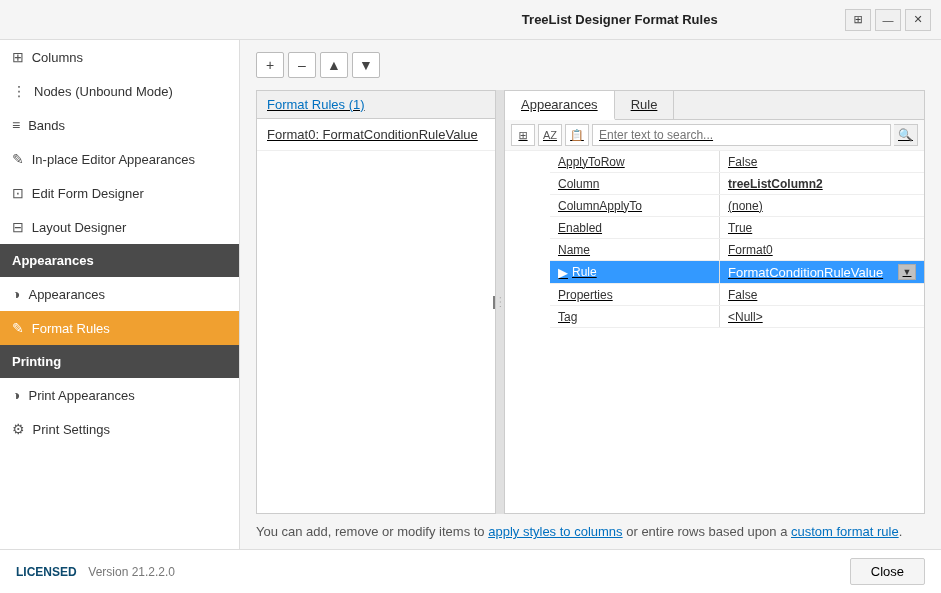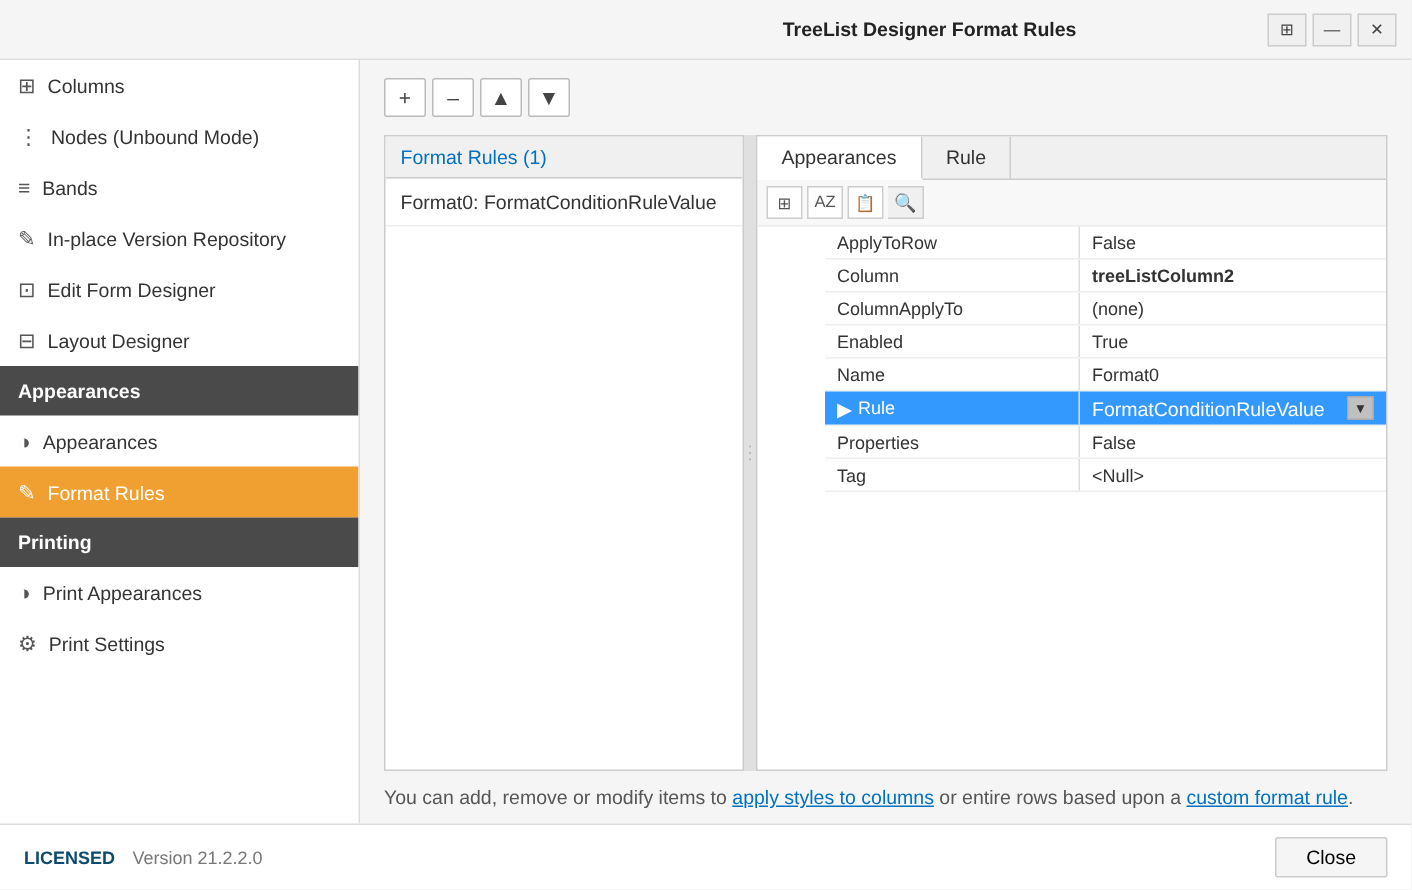--- a/index.html
+++ b/index.html
@@ -99,20 +99,21 @@
       border-radius: 2px;
     }
 
     
     .middle {
       flex: 1;
       display: flex;
       gap: 0;
       padding: 0 16px;
       overflow: hidden;
+      text-decoration: underline;
     }
 
     
     .format-rules-panel {
       width: 240px;
       background: #fff;
       border: 1px solid #ccc;
       flex-shrink: 0;
       display: flex;
       flex-direction: column;
@@ -298,21 +299,21 @@
       <span>Nodes (Unbound Mode)</span>
     </div>
 
     <div class="sidebar-item">
       <span class="icon">≡</span>
       <span>Bands</span>
     </div>
 
     <div class="sidebar-item">
       <span class="icon">✎</span>
-      <span>In-place Version Repository</span>
+      <span>In-place Editor Appearances</span>
     </div>
 
     <div class="sidebar-item">
       <span class="icon">⊡</span>
       <span>Edit Form Designer</span>
     </div>
 
     <div class="sidebar-item">
       <span class="icon">⊟</span>
       <span>Layout Designer</span>
@@ -381,20 +382,21 @@
           </div>
           <div class="props-tab">
             <span>Rule</span>
           </div>
         </div>
 
         <div class="props-toolbar">
           <button class="props-toolbar-btn">⊞</button>
           <button class="props-toolbar-btn">AZ</button>
           <button class="props-toolbar-btn">📋</button>
+          <input class="props-search" type="text" placeholder="Enter text to search..." style="">
           <button class="props-search-btn">🔍</button>
         </div>
 
         <div class="props-table">
 
           <div class="props-row">
             <div class="props-cell">ApplyToRow</div>
             <div class="props-cell">False</div>
           </div>
           <div class="props-row">

